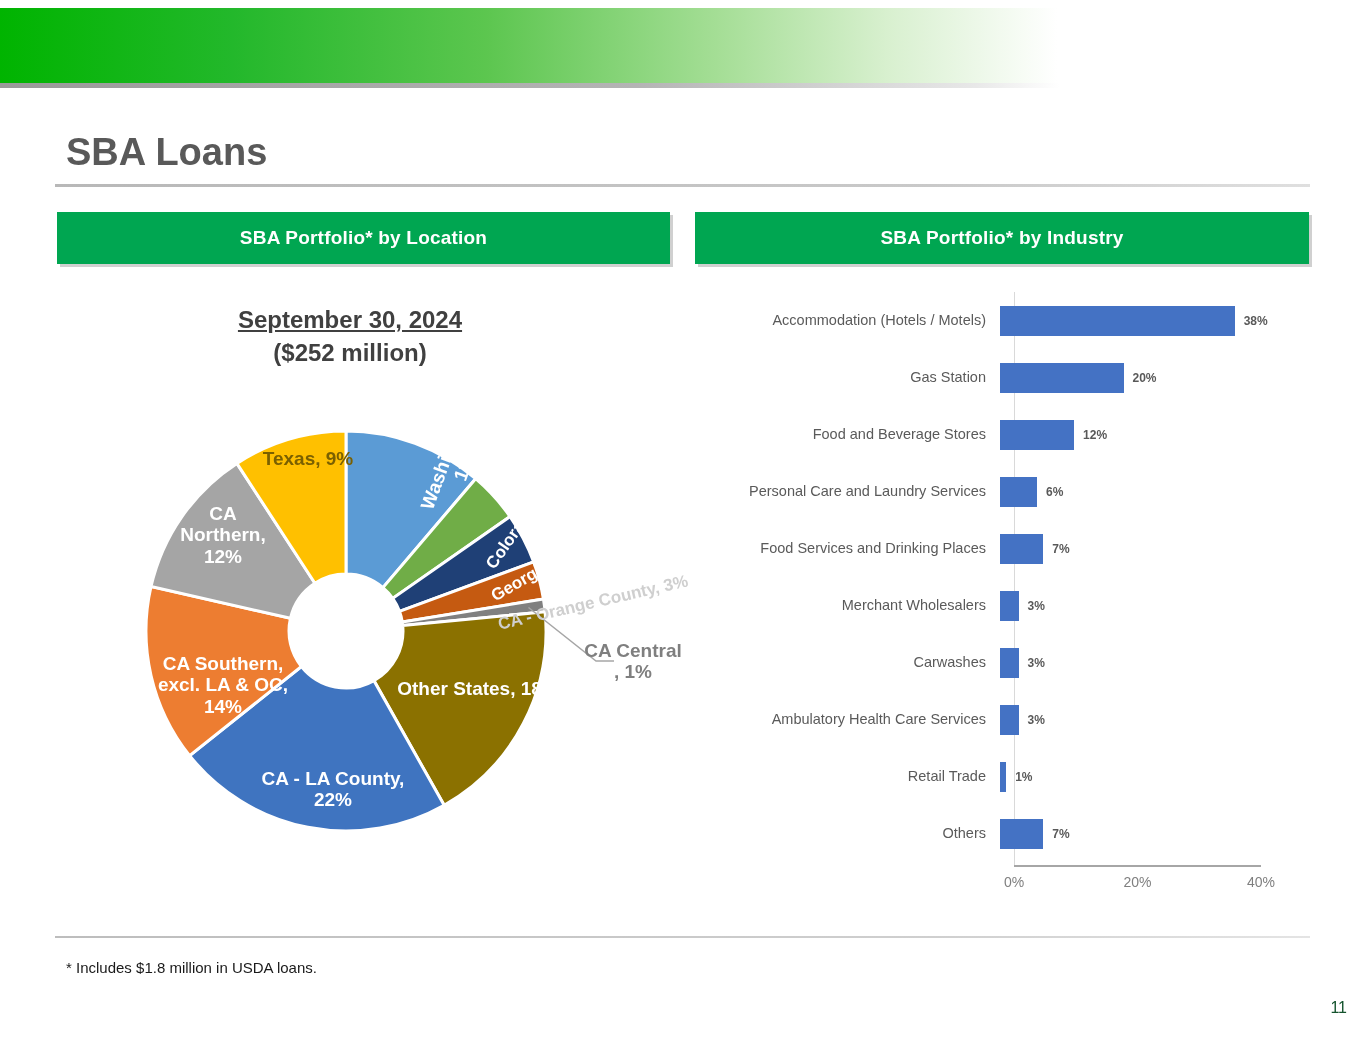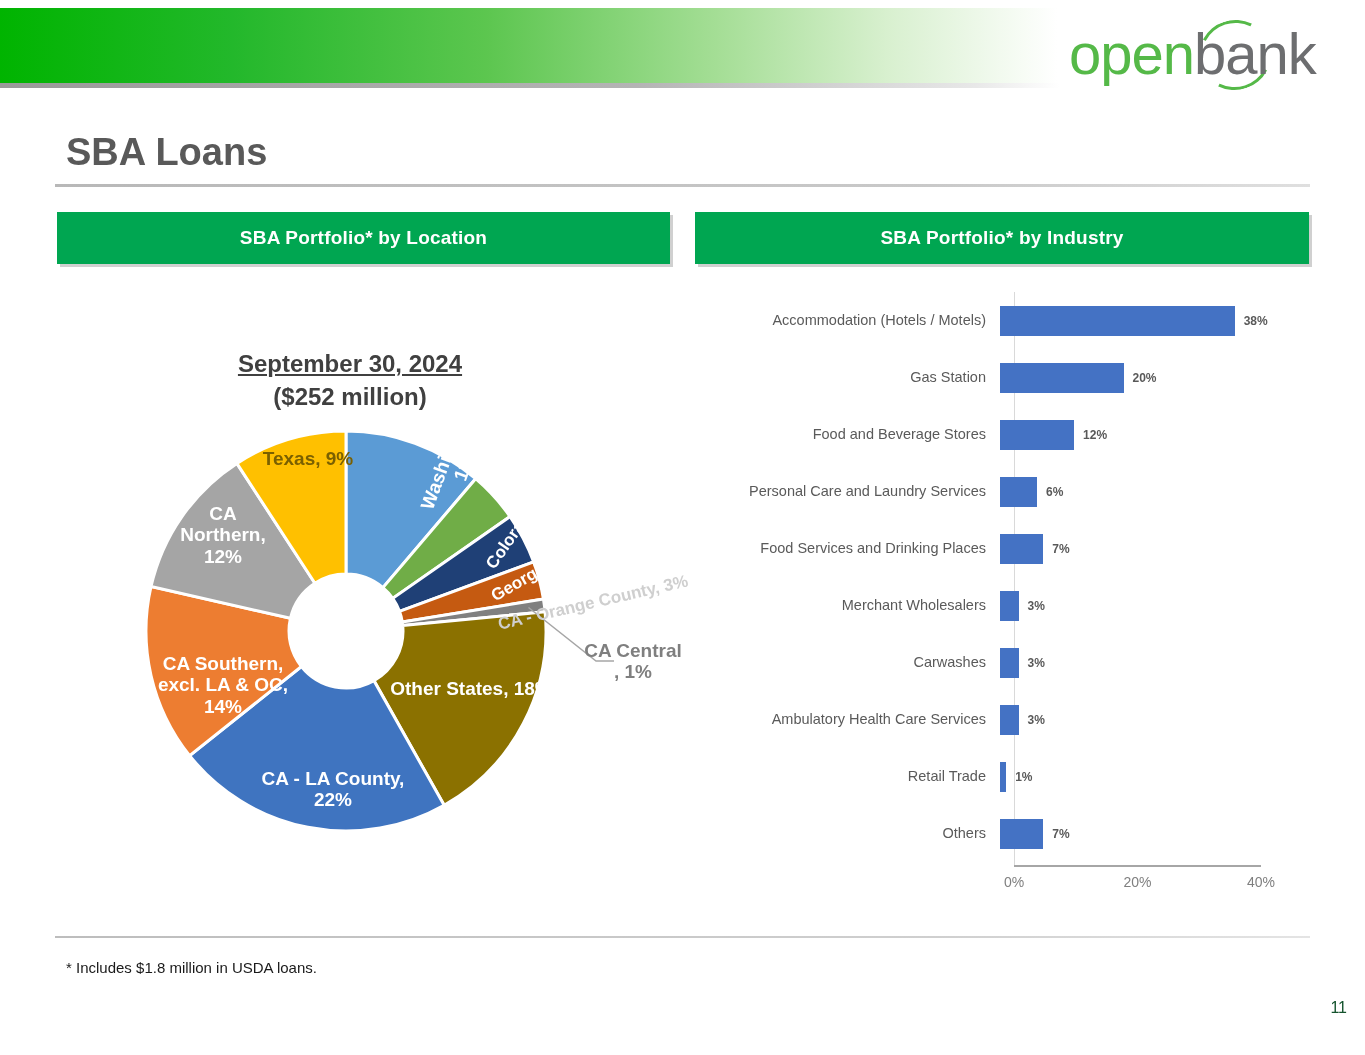--- a/index.html
+++ b/index.html
@@ -62,21 +62,21 @@
   .panel-head span {
     color: #ffffff; font-size: 19px; font-weight: bold; letter-spacing: .2px;
   }
   #head-location { left: 57px; top: 212px; width: 613px; }
   #head-industry { left: 695px; top: 212px; width: 614px; }
 
   
   .donut-title {
     position: absolute; left: 150px; top: 303px; width: 400px;
     text-align: center; color: #404040;
-    font-size: 24px; font-weight: bold; line-height: 33px; margin-top: 44px;
+    font-size: 24px; font-weight: bold; line-height: 33px;
   }
   .donut-title .date { text-decoration: underline; display:block; }
   .donut-title .amt  { display:block; }
 
   .donut-wrap { position: absolute; left: 118px; top: 388px; width: 560px; height: 490px; }
   .donut-svg  { position: absolute; left: 0; top: 0; }
 
   .pie-lbl {
     position: absolute; font-weight: bold; line-height: 1.12;
     text-align: center; white-space: pre-line;
@@ -129,24 +129,20 @@
   }
 </style>
 </head>
 <body>
 
 <div class="slide">
 
   <div class="topbar"></div>
   <div class="topbar-shadow"></div>
 
-  <div class="logo">
-    <div class="logo-arc"></div>
-    <div class="logo-text"><span class="logo-open">open</span><span class="logo-bank">bank</span></div>
-  </div>
 
   <div class="page-title">SBA Loans</div>
   <div class="title-rule"></div>
 
   <div class="panel-head" id="head-location">
     <span>SBA Portfolio* by Location</span>
   </div>
   <div class="panel-head" id="head-industry">
     <span>SBA Portfolio* by Industry</span>
   </div>
@@ -170,21 +166,21 @@
         <path d="M118.89301975789017,75.38237902163192 A200,200 0 0 1 227.99999999999977,43 L227.99999999999994,186 A57,57 0 0 0 196.9045106309987,195.2289780211651 Z" fill="#ffc000" stroke="#ffffff" stroke-width="3"></path>
         <polyline points="410.4893625434773,219.4706022500509 478,273 496,273" fill="none" stroke="#a6a6a6" stroke-width="1.5"></polyline>
       </svg>
     <div id="pie-labels">
         <div class="pie-lbl" style="left: 278px; top: 50px; width: 120px; font-size: 19px; color: rgb(255, 255, 255); transform: rotate(-70deg);">Washington, 11%</div>
         <div class="pie-lbl" style="left: 343px; top: 125px; width: 120px; font-size: 17px; color: rgb(255, 255, 255); transform: rotate(-55deg);">Colorado, 4%</div>
         <div class="pie-lbl" style="left: 352px; top: 175px; width: 130px; font-size: 17px; color: rgb(255, 255, 255); transform: rotate(-30deg);">Georgia, 4%</div>
         <div class="pie-lbl" style="left: 360px; top: 205px; width: 230px; font-size: 17px; color: rgb(207, 207, 207); transform: rotate(-13deg);">CA - Orange County, 3%</div>
         <div class="pie-lbl" style="left: 460px; top: 252px; width: 110px; font-size: 19px; color: rgb(127, 127, 127);">CA Central
 , 1%</div>
-        <div class="pie-lbl" style="left: 258px; top: 290px; width: 190px; font-size: 19px; color: rgb(255, 255, 255);">Other States, 18%</div>
+        <div class="pie-lbl" style="left: 265px; top: 290px; width: 190px; font-size: 19px; color: rgb(255, 255, 255);">Other States, 18%</div>
         <div class="pie-lbl" style="left: 120px; top: 380px; width: 190px; font-size: 19px; color: rgb(255, 255, 255);">CA - LA County,
 22%</div>
         <div class="pie-lbl" style="left: 10px; top: 265px; width: 190px; font-size: 19px; color: rgb(255, 255, 255);">CA Southern,
 excl. LA &amp; OC,
 14%</div>
         <div class="pie-lbl" style="left: 40px; top: 115px; width: 130px; font-size: 19px; color: rgb(255, 255, 255);">CA
 Northern,
 12%</div>
         <div class="pie-lbl" style="left: 120px; top: 60px; width: 140px; font-size: 19px; color: rgb(122, 96, 0);">Texas, 9%</div>
       </div>

